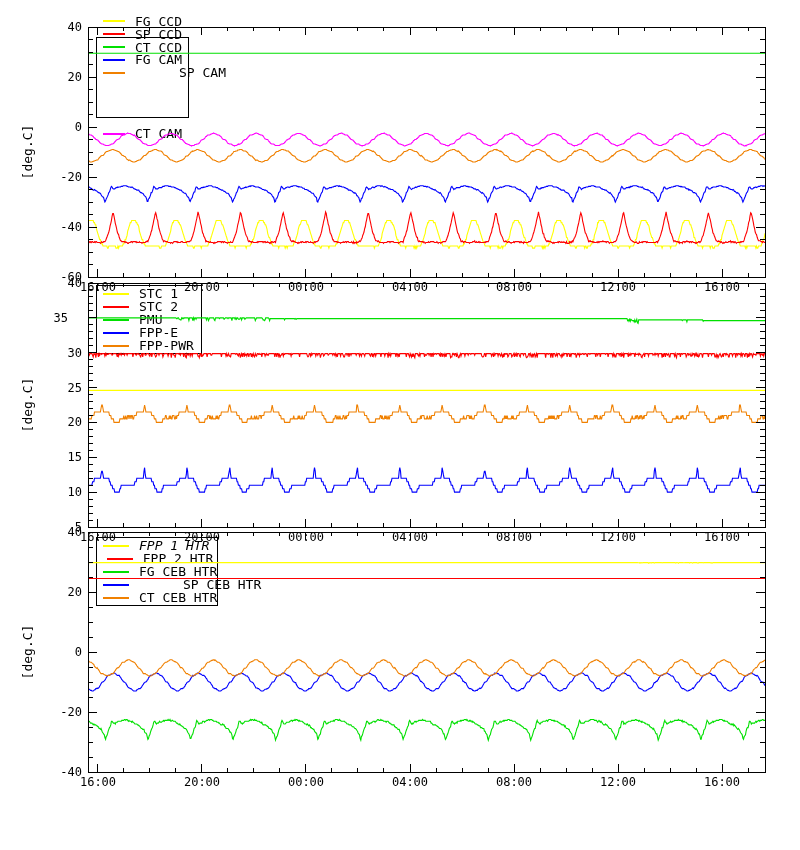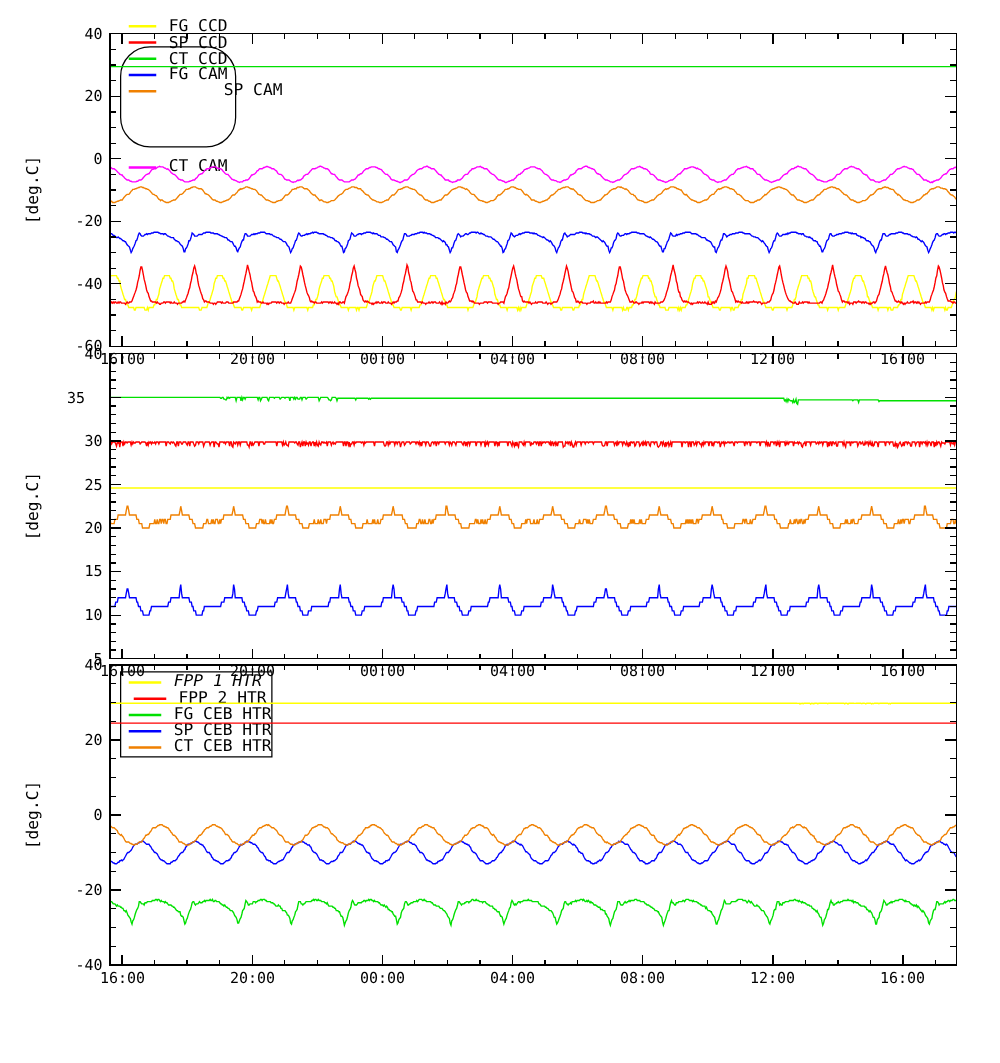--- a/index.html
+++ b/index.html
@@ -15,21 +15,21 @@
   .legend-row{display:flex;align-items:center;}
   .legend-swatch{height:0;border-top:2px solid #000;margin-left:6px;flex:0 0 auto;}
   .legend-text{margin-left:10px;font-size:13px;line-height:13px;white-space:nowrap;}
   svg{position:absolute;left:0;top:0;z-index:2;pointer-events:none;}
   .overlay-labels{position:absolute;left:0;top:0;width:800px;height:850px;z-index:3;pointer-events:none;}
 </style>
 </head>
 <body>
 
 <div id="figure">
-  <div class="legend" style="left: 96px; top: 37px; width: 93px; height: 81px; border-radius: 24px;">
+  <div class="legend" style="left: 96px; top: 37px; width: 93px; height: 81px;">
       <div class="legend-row" style="height: 12.8333px;">
         <div class="legend-swatch" style="width: 22px; border-top-color: rgb(255, 255, 0);"></div>
         <span class="legend-text">FG CCD</span>
       </div>
       <div class="legend-row" style="height: 12.8333px;">
         <div class="legend-swatch" style="width: 22px; border-top-color: rgb(255, 0, 0);"></div>
         <span class="legend-text">SP CCD</span>
       </div>
       <div class="legend-row" style="height: 12.8333px;">
         <div class="legend-swatch" style="width: 22px; border-top-color: rgb(0, 224, 0);"></div>
@@ -39,36 +39,58 @@
         <div class="legend-swatch" style="width: 22px; border-top-color: rgb(0, 0, 255);"></div>
         <span class="legend-text">FG CAM</span>
       </div>
       <div class="legend-row" style="height: 12.8333px; gap: 44px;">
         <div class="legend-swatch" style="width: 22px; border-top-color: rgb(240, 128, 0);"></div>
         <span class="legend-text">SP CAM</span>
       </div>
       <div class="legend-row" style="height: 12.8333px; margin-top: 48px;">
         <div class="legend-swatch" style="width: 22px; border-top-color: rgb(255, 0, 255);"></div>
         <span class="legend-text">CT CAM</span>
+      </div>
+    </div>
+    <div class="legend" style="left: 96px; top: 285px; width: 106px; height: 69px;">
+      <div class="legend-row" style="height: 13px;">
+        <div class="legend-swatch" style="width: 26px; border-top-color: rgb(255, 255, 0);"></div>
+        <span class="legend-text">STC 1</span>
+      </div>
+      <div class="legend-row" style="height: 13px;">
+        <div class="legend-swatch" style="width: 26px; border-top-color: rgb(255, 0, 0);"></div>
+        <span class="legend-text">STC 2</span>
+      </div>
+      <div class="legend-row" style="height: 13px;">
+        <div class="legend-swatch" style="width: 26px; border-top-color: rgb(0, 224, 0);"></div>
+        <span class="legend-text">PMU</span>
+      </div>
+      <div class="legend-row" style="height: 13px;">
+        <div class="legend-swatch" style="width: 26px; border-top-color: rgb(0, 0, 255);"></div>
+        <span class="legend-text">FPP-E</span>
+      </div>
+      <div class="legend-row" style="height: 13px;">
+        <div class="legend-swatch" style="width: 26px; border-top-color: rgb(240, 128, 0);"></div>
+        <span class="legend-text">FPP-PWR</span>
       </div>
     </div>
     <div class="legend" style="left: 96px; top: 537px; width: 122px; height: 69px;">
       <div class="legend-row" style="height: 13px; font-style: italic;">
         <div class="legend-swatch" style="width: 26px; border-top-color: rgb(255, 255, 0);"></div>
         <span class="legend-text">FPP 1 HTR</span>
       </div>
       <div class="legend-row" style="height: 13px; justify-content: center;">
         <div class="legend-swatch" style="width: 26px; border-top-color: rgb(255, 0, 0);"></div>
         <span class="legend-text">FPP 2 HTR</span>
       </div>
       <div class="legend-row" style="height: 13px;">
         <div class="legend-swatch" style="width: 26px; border-top-color: rgb(0, 224, 0);"></div>
         <span class="legend-text">FG CEB HTR</span>
       </div>
-      <div class="legend-row" style="height: 13px;">
+      <div class="legend-row" style="height: 13px; gap: 44px;">
         <div class="legend-swatch" style="width: 26px; border-top-color: rgb(0, 0, 255);"></div>
         <span class="legend-text">SP CEB HTR</span>
       </div>
       <div class="legend-row" style="height: 13px;">
         <div class="legend-swatch" style="width: 26px; border-top-color: rgb(240, 128, 0);"></div>
         <span class="legend-text">CT CEB HTR</span>
       </div>
     </div>
     <svg id="plot-svg" width="800" height="850">
       <clipPath id="clip0">

